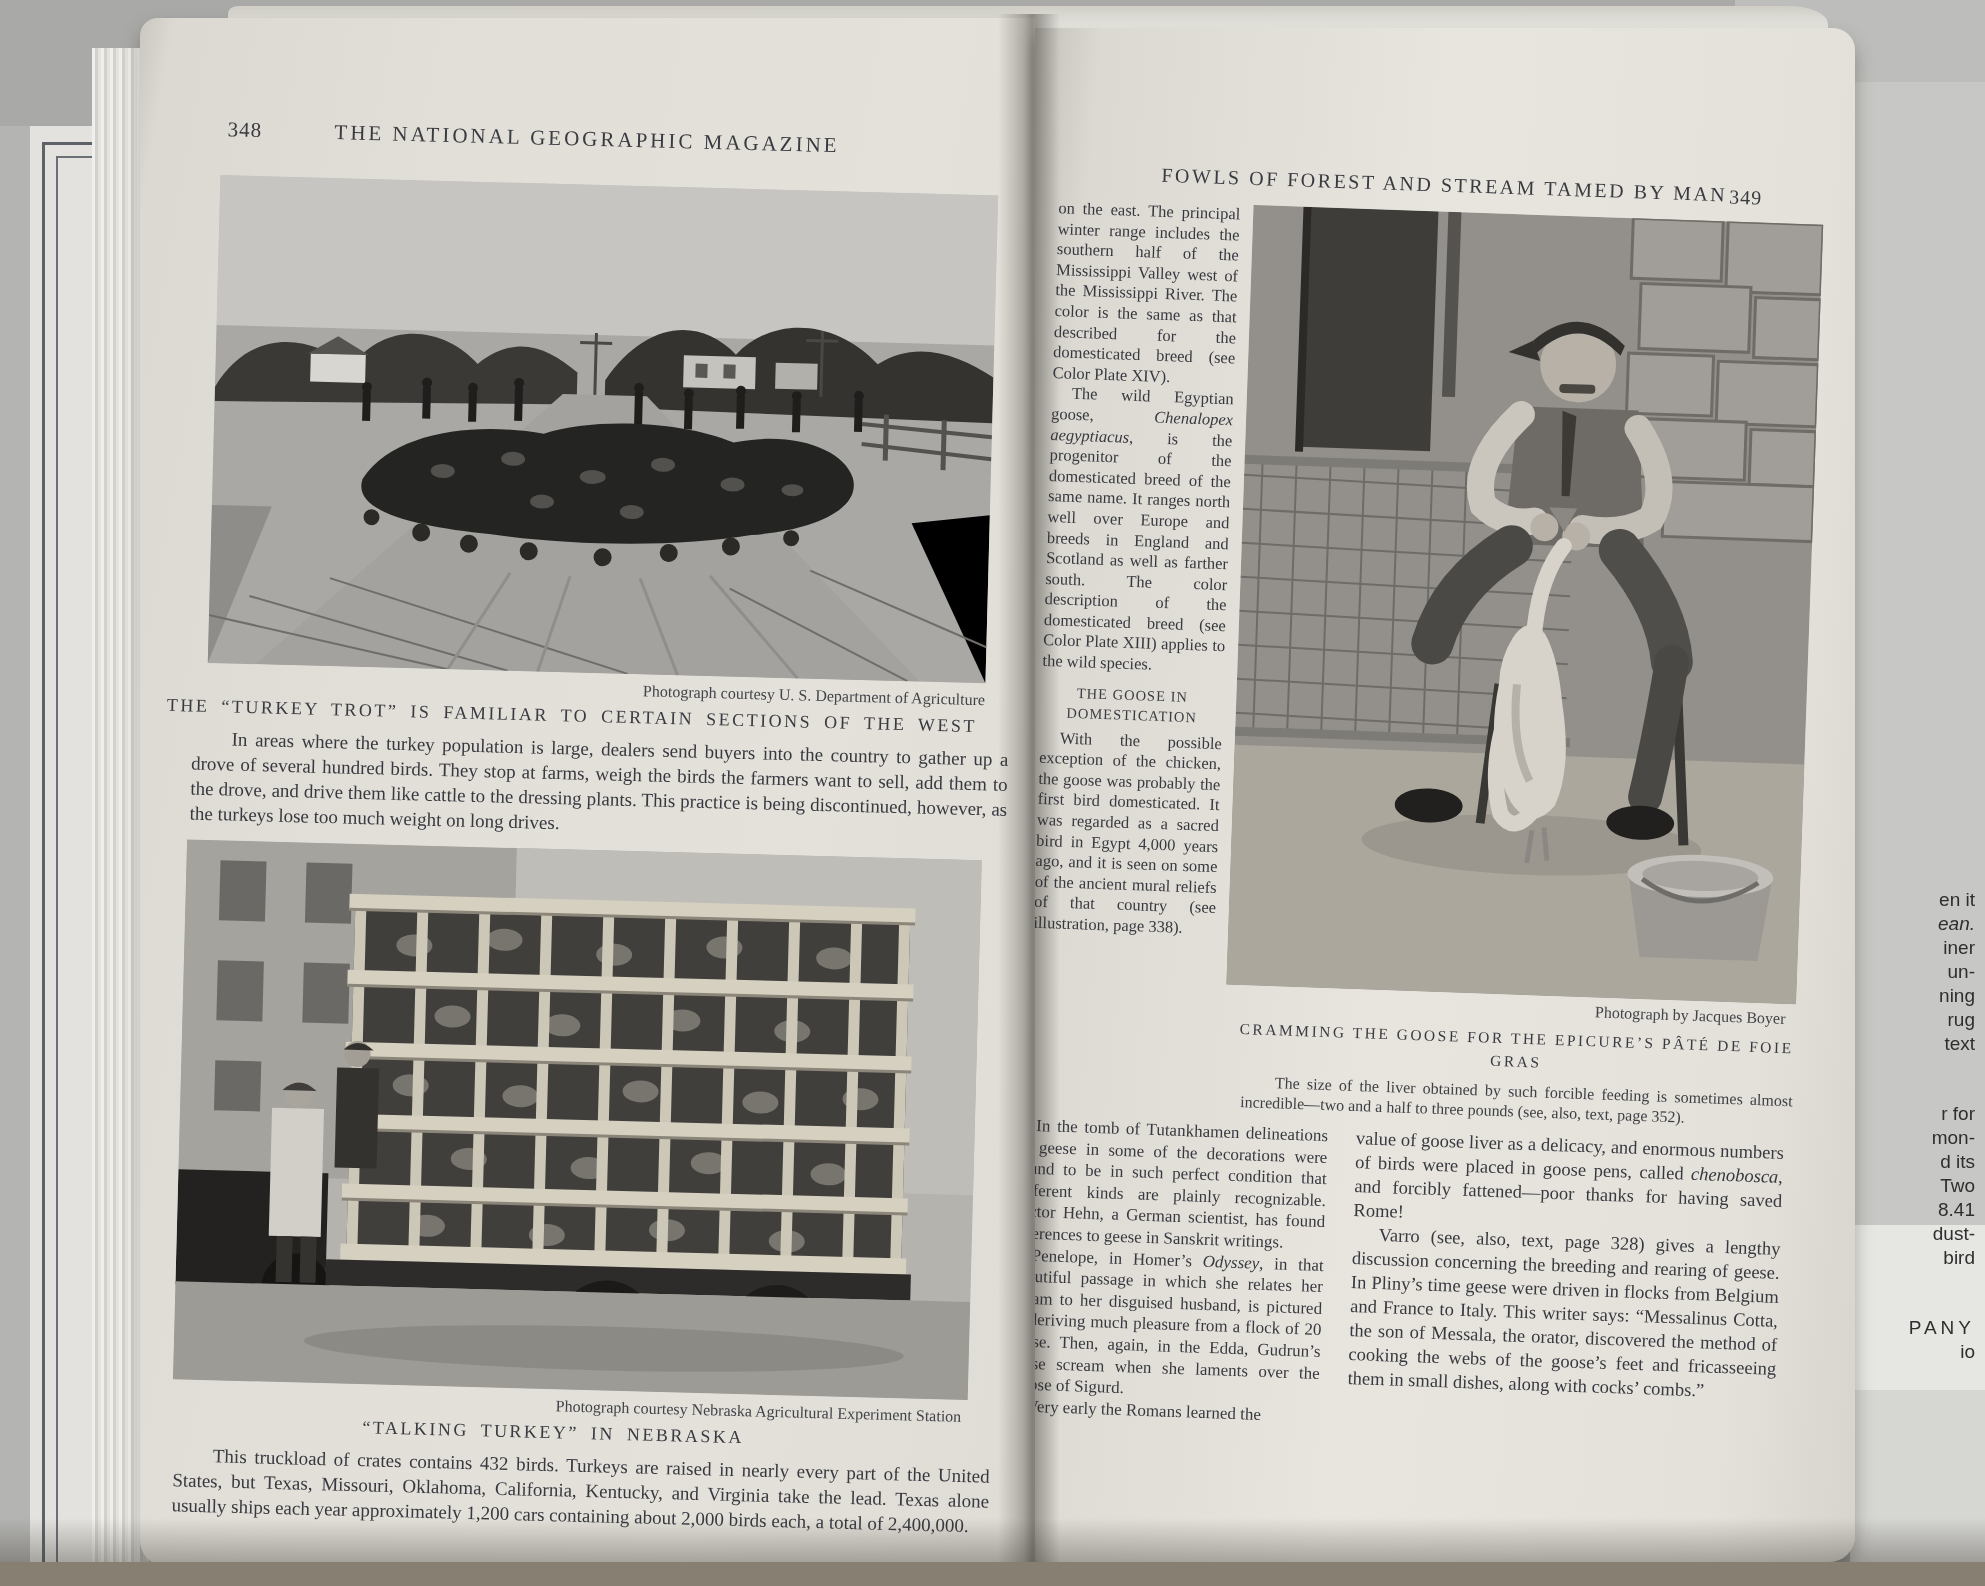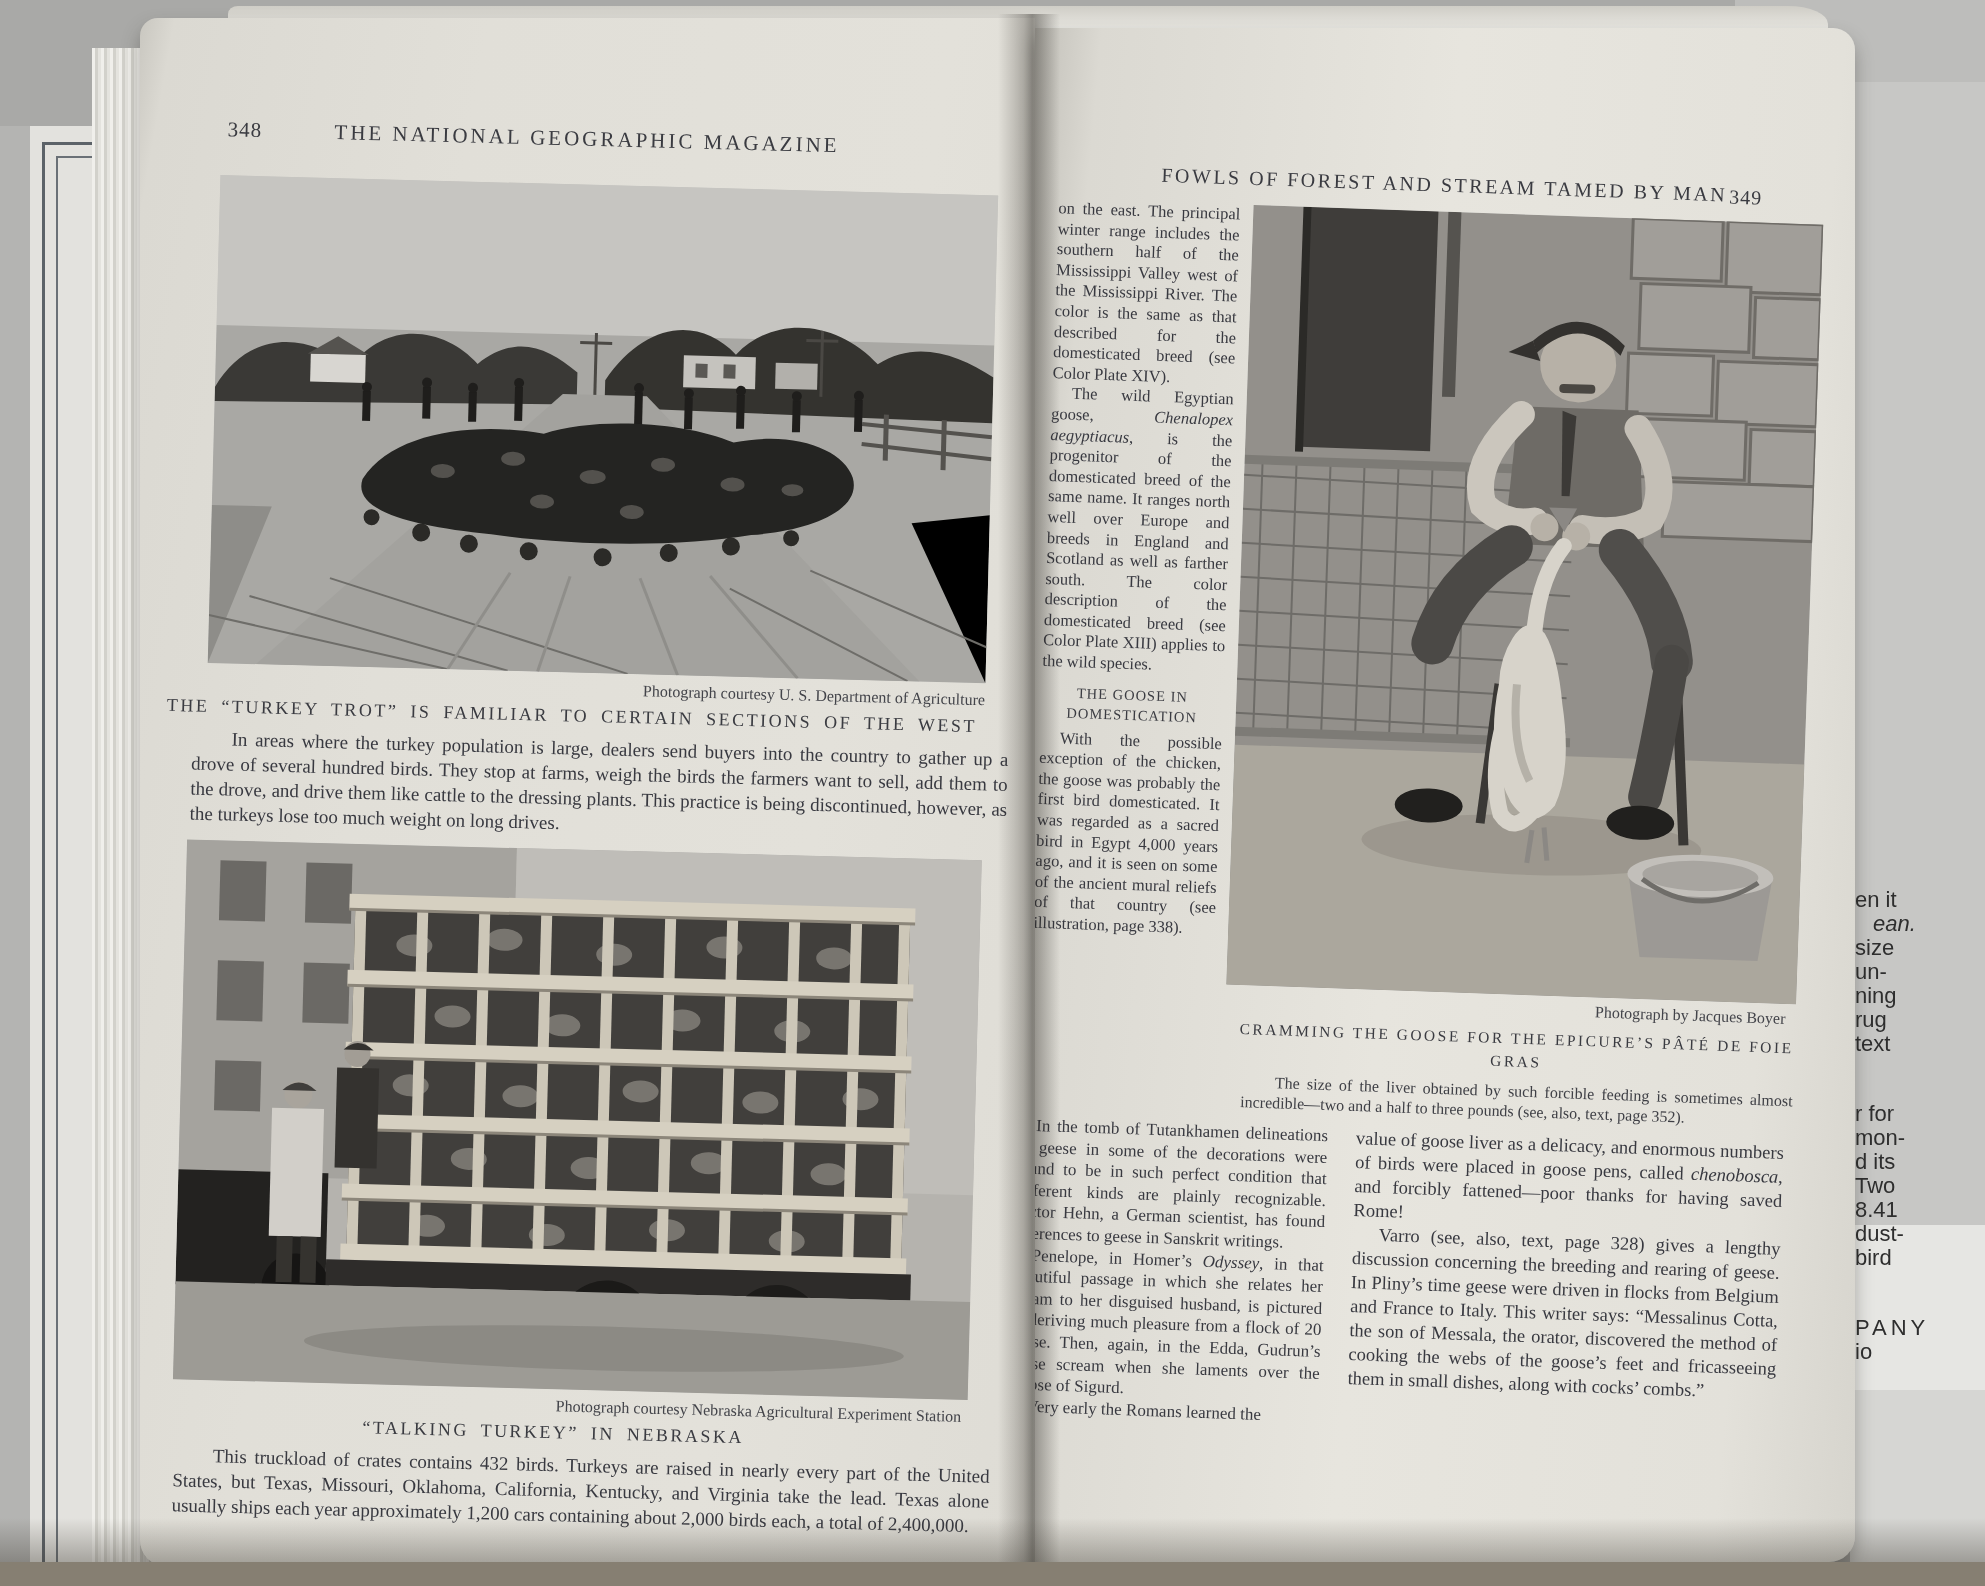--- a/index.html
+++ b/index.html
@@ -23,22 +23,22 @@
   
   .page-stack{position:absolute;left:92px;top:48px;width:62px;height:1538px;
       background:repeating-linear-gradient(90deg,#f0efeb 0 3px,#d2d1cb 3px 6px,#e4e3de 6px 9px);}
   .book-top-edge{position:absolute;left:228px;top:6px;width:1600px;height:28px;
       background:linear-gradient(180deg,#cfcdc6,#eeede8);border-radius:10px 40px 0 0 / 8px 18px 0 0;}
 
   
   .side-page-right{position:absolute;left:1850px;top:82px;width:135px;height:1504px;
       background:linear-gradient(180deg,#c7c7c5 0 76%,#e6e6e3 76% 87%,#d6d6d3 87% 100%);
       font-family:"Liberation Sans", sans-serif;overflow:hidden;}
-  .ad-fragments{position:absolute;top:806px;right:10px;width:120px;text-align:left;
-      font-size:22px;line-height:24px;color:#2e2e2e;font-weight:500;}
+  .ad-fragments{position:absolute;top:806px;right:10px;width:120px;text-align:right;
+      font-size:19px;line-height:24px;color:#2e2e2e;font-weight:500;}
   .ad-line{white-space:nowrap;}
   .ad-line.gap-before{margin-top:46px;}
   .ad-line.italic{font-style:italic;padding-left:18px;}
   .ad-line.spread{letter-spacing:4px;}
 
   
   .page-left{position:absolute;left:140px;top:18px;width:895px;height:1548px;overflow:hidden;
       background:linear-gradient(100deg,#c9c7c0 0,#dbd9d2 3%,#e1dfd8 30%,#e3e1da 70%,#dedcd5 100%);
       border-radius:18px 0 0 26px;box-shadow:0 10px 18px rgba(50,46,40,.35);}
   .page-right{position:absolute;left:1035px;top:28px;width:820px;height:1534px;overflow:hidden;
@@ -100,21 +100,21 @@
   </div>
   <div class="left-gray-strip"></div>
 
   <div class="book-top-edge"></div>
   <div class="page-stack"></div>
 
   <div class="side-page-right">
     <div class="ad-fragments">
       <div class="ad-line">en it</div>
       <div class="ad-line italic">ean.</div>
-      <div class="ad-line">size</div>
+      <div class="ad-line">iner</div>
       <div class="ad-line">un-</div>
       <div class="ad-line">ning</div>
       <div class="ad-line">rug</div>
       <div class="ad-line">text</div>
       <div class="ad-line gap-before">r for</div>
       <div class="ad-line">mon-</div>
       <div class="ad-line">d its</div>
       <div class="ad-line">Two</div>
       <div class="ad-line">8.41</div>
       <div class="ad-line">dust-</div>

